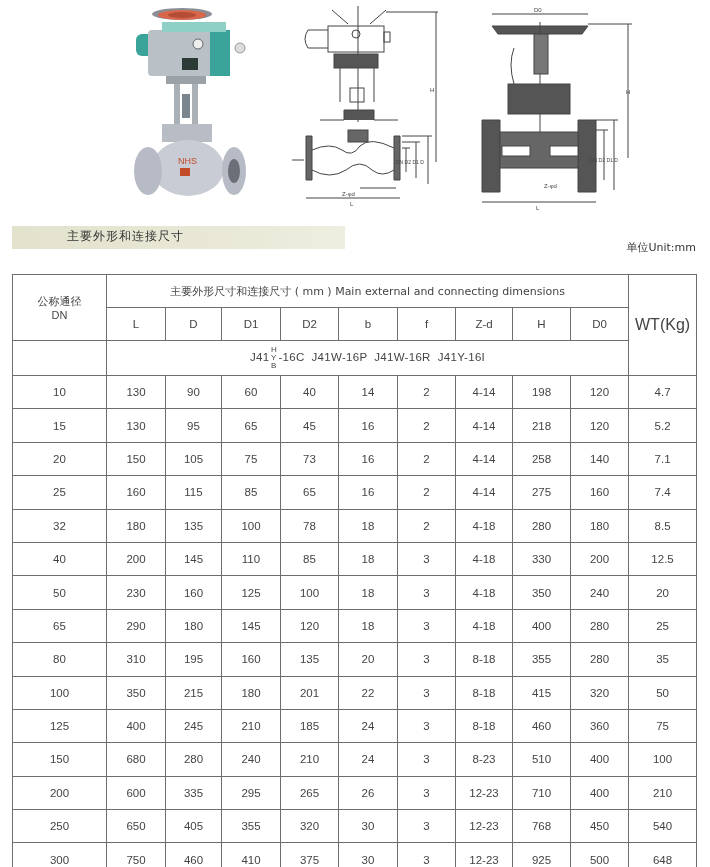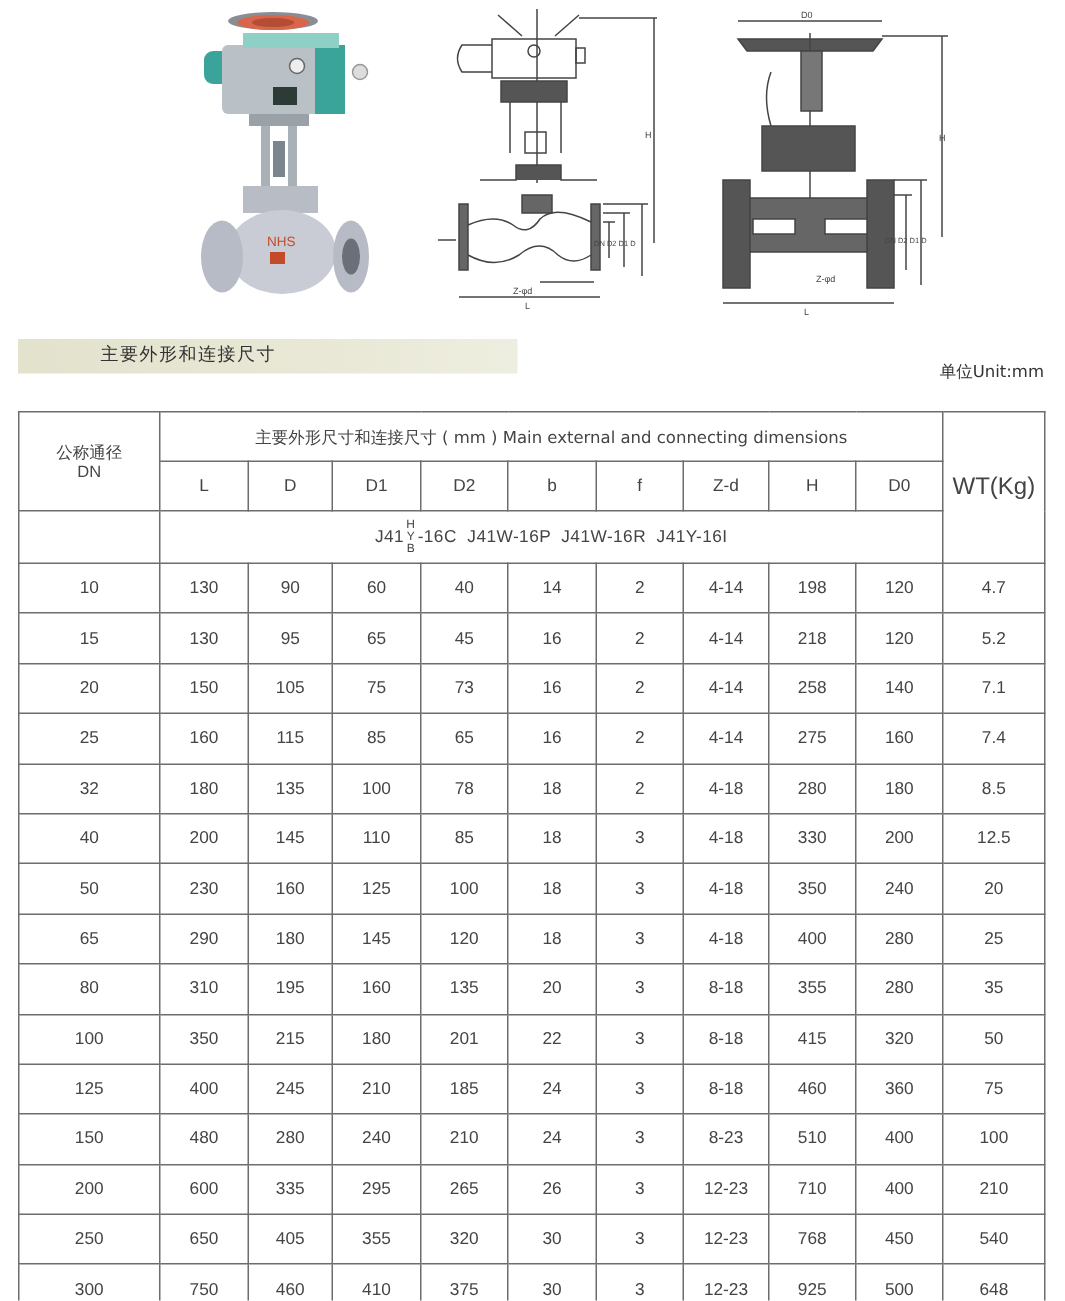--- a/index.html
+++ b/index.html
@@ -324,21 +324,21 @@
         <td>185</td>
         <td>24</td>
         <td>3</td>
         <td>8-18</td>
         <td>460</td>
         <td>360</td>
         <td>75</td>
       </tr>
       <tr class="data">
         <td>150</td>
-        <td>480</td>
+        <td>680</td>
         <td>280</td>
         <td>240</td>
         <td>210</td>
         <td>24</td>
         <td>3</td>
         <td>8-23</td>
         <td>510</td>
         <td>400</td>
         <td>100</td>
       </tr>

